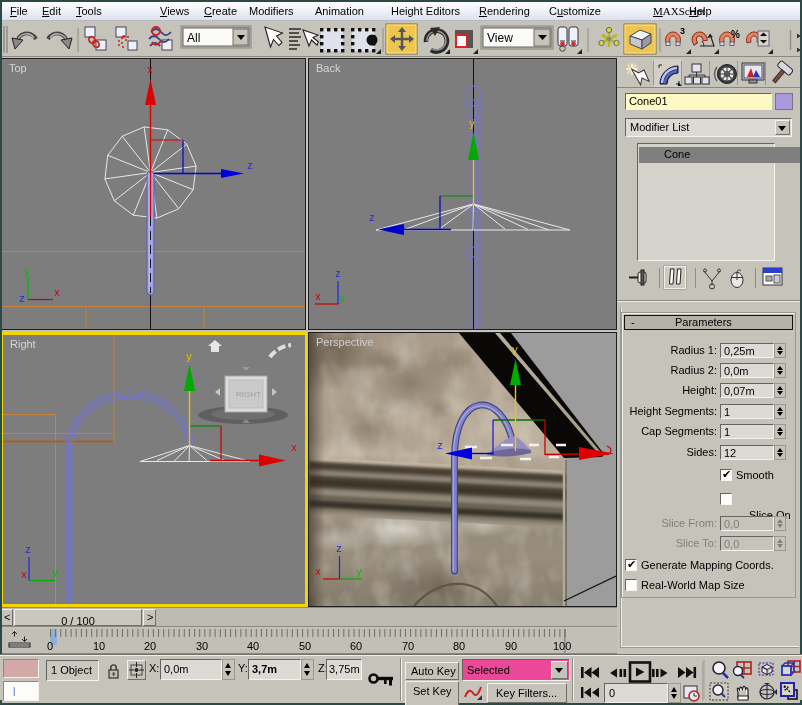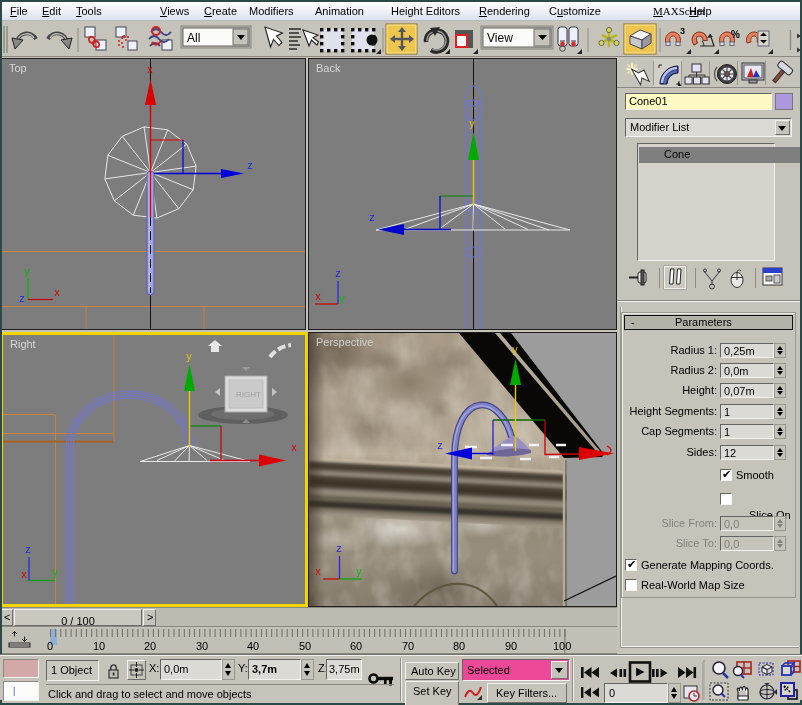--- a/index.html
+++ b/index.html
@@ -776,23 +776,20 @@
         <span style="position:absolute;left:2px;top:3px;">3,75m</span>
       </div>
 
 <svg class="abs" style="left:368px;top:17px;" width="26" height="16" viewBox="0 0 26 16">
 <circle cx="5.5" cy="6.5" r="4" fill="none" stroke="#0a0a0a" stroke-width="2.6"></circle>
 <line x1="9.5" y1="6.5" x2="25" y2="6.5" stroke="#0a0a0a" stroke-width="3.4"></line>
 <rect x="16" y="8" width="2.6" height="4" fill="#0a0a0a"></rect>
 <rect x="21" y="8" width="3" height="5.5" fill="#0a0a0a"></rect>
 </svg>
 
-<div class="abs" style="left:46px;top:29px;width:348px;height:17px;border-top:1px solid #8a8880;">
-        <span style="position:absolute;left:2px;top:3px;">Click and drag to select and move objects</span>
-      </div>
 
 <div class="abs" style="left:400px;top:3px;width:2px;height:43px;border-left:1px solid #8f8d85;border-right:1px solid #f0efeb;"></div>
 <div class="abs" style="left:572px;top:3px;width:2px;height:43px;border-left:1px solid #8f8d85;border-right:1px solid #f0efeb;"></div>
 
 <div class="abs raised" style="left:405px;top:7px;width:54px;height:18px;">
         <span style="position:absolute;left:5px;top:2px;">Auto Key</span>
       </div>
 <div class="abs raised" style="left:405px;top:26px;width:54px;height:28px;">
         <span style="position:absolute;left:7px;top:3px;">Set Key</span>
       </div>

